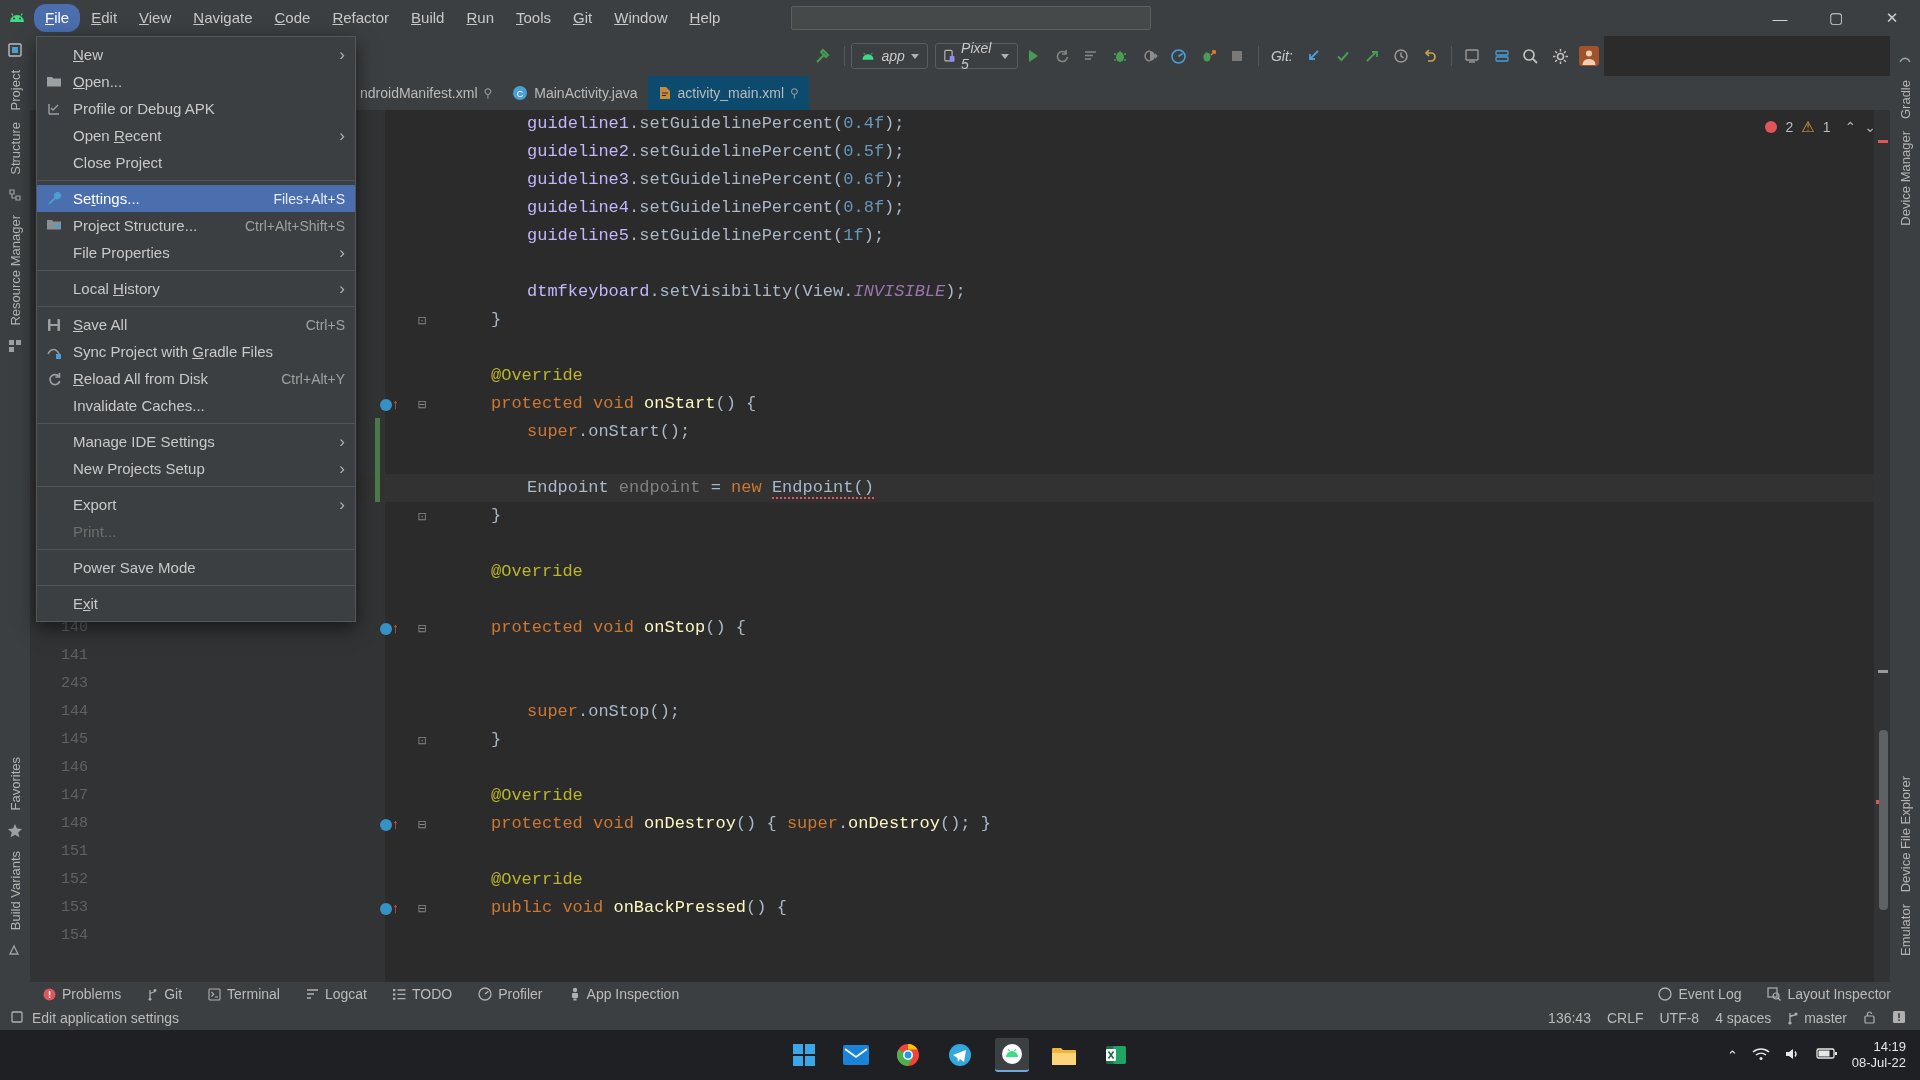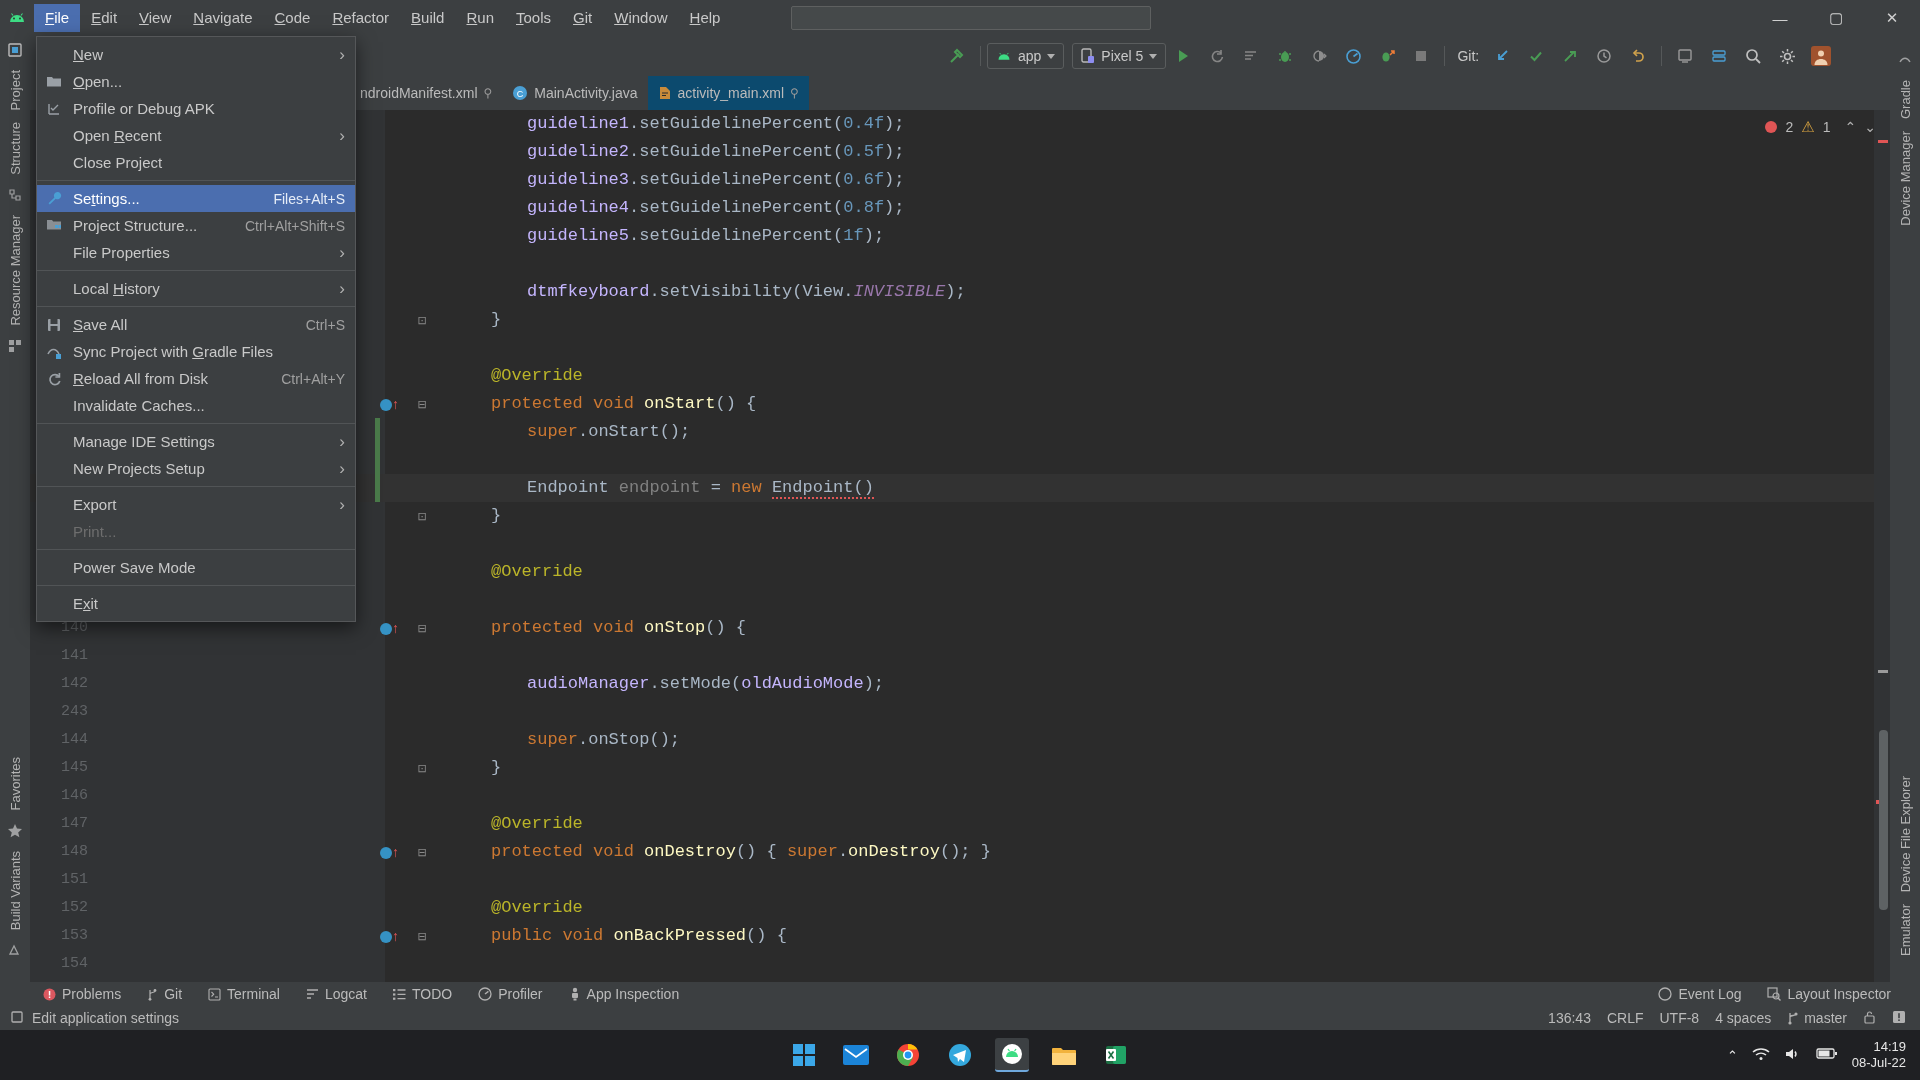--- a/index.html
+++ b/index.html
@@ -14,35 +14,35 @@
   #app{ position:relative; width:1920px; height:1080px; }
 
   
   .menubar{
     position:absolute; left:0; top:0; width:1920px; height:36px;
     background:#3c3f41; display:flex; align-items:center;
   }
   .android-logo{ width:34px; height:36px; display:flex; align-items:center; justify-content:center; }
   .menu-item{
     padding:5px 11px; font-size:15px; color:#c9c9c9; cursor:default;
-    white-space:nowrap; line-height:18px;
+    white-space:nowrap; line-height:18px;border-radius:12px;
   }
   .menu-item.active{ background:#4b6eaf; color:#ffffff; }
   .menu-item u{ text-decoration:underline; }
   .searchbar{
     margin-left:60px; width:360px; height:24px; background:#45494a;
     border:1px solid #5e6060; border-radius:2px;
   }
   .win-ctrls{ position:absolute; right:0; top:0; height:36px; display:flex; align-items:center; }
   .win-btn{ width:56px; height:36px; display:flex; align-items:center; justify-content:center; color:#d0d0d0; font-size:15px; }
 
   
   .toolbar{
-    position:absolute; left:0; top:36px; width:1920px; height:40px;
-    background:#3c3f41; display:flex; align-items:center;
+    position:absolute; left:0; top:36px; width:1604px; height:40px;
+    background:#3c3f41; display:flex; align-items:center;font-style:italic;
   }
   .tb-icon{ width:34px; height:34px; display:flex; align-items:center; justify-content:center; }
   .tb-sep{ width:1px; height:20px; background:#555859; margin:0 6px; }
   .config-chip{
     height:26px; border:1px solid #5a5d5e; border-radius:3px; display:flex;
     align-items:center; gap:6px; padding:0 8px; color:#c9c9c9; font-size:14px;
   }
   .caret{ width:0;height:0;border-left:4px solid transparent;border-right:4px solid transparent;border-top:5px solid #b0b0b0; }
   .git-label{ color:#c9c9c9; font-size:14px; padding:0 6px; }
 
@@ -448,21 +448,20 @@
         <div class="ln-row"><span class="lnum"></span><span class="marker"><span class="breakdot"></span><span class="ovr-arrow">↑</span></span><span class="foldcol">⊟</span><span class="code" style="padding-left: 36px;"><span class="kw">protected</span> <span class="kw">void</span> <span class="mth">onStart</span>() {</span></div>
         <div class="ln-row"><span class="lnum"></span><span class="code" style="padding-left: 72px;"><span class="kw">super</span>.onStart();</span></div>
         <div class="ln-row"><span class="lnum"></span><span class="code" style="padding-left: 0px;"></span></div>
         <div class="ln-row"><div class="caretline"></div><span class="lnum"></span><span class="code" style="padding-left: 72px;">Endpoint <span class="grey">endpoint</span> = <span class="kw">new</span> <span class="err-underline">Endpoint()</span></span></div>
         <div class="ln-row"><span class="lnum"></span><span class="foldcol">⊡</span><span class="code" style="padding-left: 36px;">}</span></div>
         <div class="ln-row"><span class="lnum"></span><span class="code" style="padding-left: 0px;"></span></div>
         <div class="ln-row"><span class="lnum">138</span><span class="code" style="padding-left: 36px;"><span class="ann">@Override</span></span></div>
         <div class="ln-row"><span class="lnum">139</span><span class="code" style="padding-left: 0px;"></span></div>
         <div class="ln-row"><span class="lnum">140</span><span class="marker"><span class="breakdot"></span><span class="ovr-arrow">↑</span></span><span class="foldcol">⊟</span><span class="code" style="padding-left: 36px;"><span class="kw">protected</span> <span class="kw">void</span> <span class="mth">onStop</span>() {</span></div>
         <div class="ln-row"><span class="lnum">141</span><span class="code" style="padding-left: 0px;"></span></div>
-        <div class="ln-row"><span class="lnum">142</span><span class="code" style="padding-left: 72px;"><span class="fld">audioManager</span>.setMode(<span class="fld">oldAudioMode</span>);</span></div>
         <div class="ln-row"><span class="lnum">243</span><span class="code" style="padding-left: 0px;"></span></div>
         <div class="ln-row"><span class="lnum">144</span><span class="code" style="padding-left: 72px;"><span class="kw">super</span>.onStop();</span></div>
         <div class="ln-row"><span class="lnum">145</span><span class="foldcol">⊡</span><span class="code" style="padding-left: 36px;">}</span></div>
         <div class="ln-row"><span class="lnum">146</span><span class="code" style="padding-left: 0px;"></span></div>
         <div class="ln-row"><span class="lnum">147</span><span class="code" style="padding-left: 36px;"><span class="ann">@Override</span></span></div>
         <div class="ln-row"><span class="lnum">148</span><span class="marker"><span class="breakdot"></span><span class="ovr-arrow">↑</span></span><span class="foldcol">⊟</span><span class="code" style="padding-left: 36px;"><span class="kw">protected</span> <span class="kw">void</span> <span class="mth">onDestroy</span>() { <span class="kw">super</span>.<span class="mth">onDestroy</span>(); }</span></div>
         <div class="ln-row"><span class="lnum">151</span><span class="code" style="padding-left: 0px;"></span></div>
         <div class="ln-row"><span class="lnum">152</span><span class="code" style="padding-left: 36px;"><span class="ann">@Override</span></span></div>
         <div class="ln-row"><span class="lnum">153</span><span class="marker"><span class="breakdot"></span><span class="ovr-arrow">↑</span></span><span class="foldcol">⊟</span><span class="code" style="padding-left: 36px;"><span class="kw">public</span> <span class="kw">void</span> <span class="mth">onBackPressed</span>() {</span></div>
         <div class="ln-row"><span class="lnum">154</span><span class="code" style="padding-left: 0px;"></span></div>

